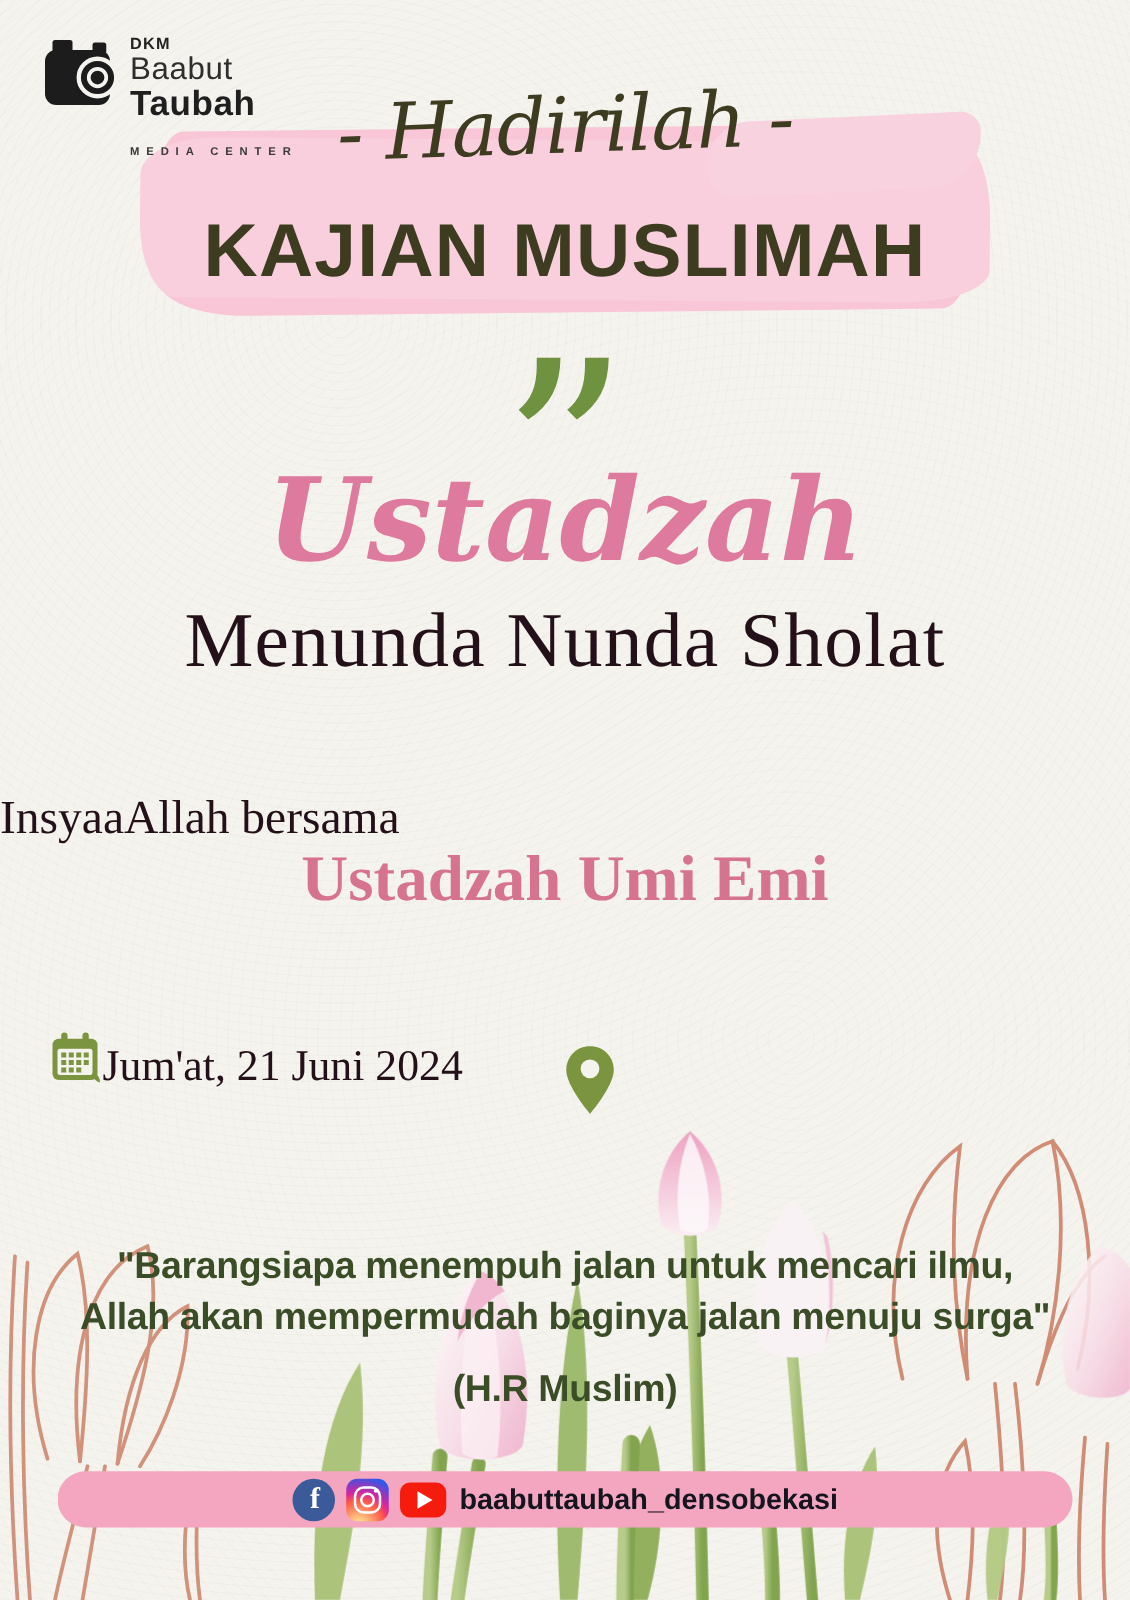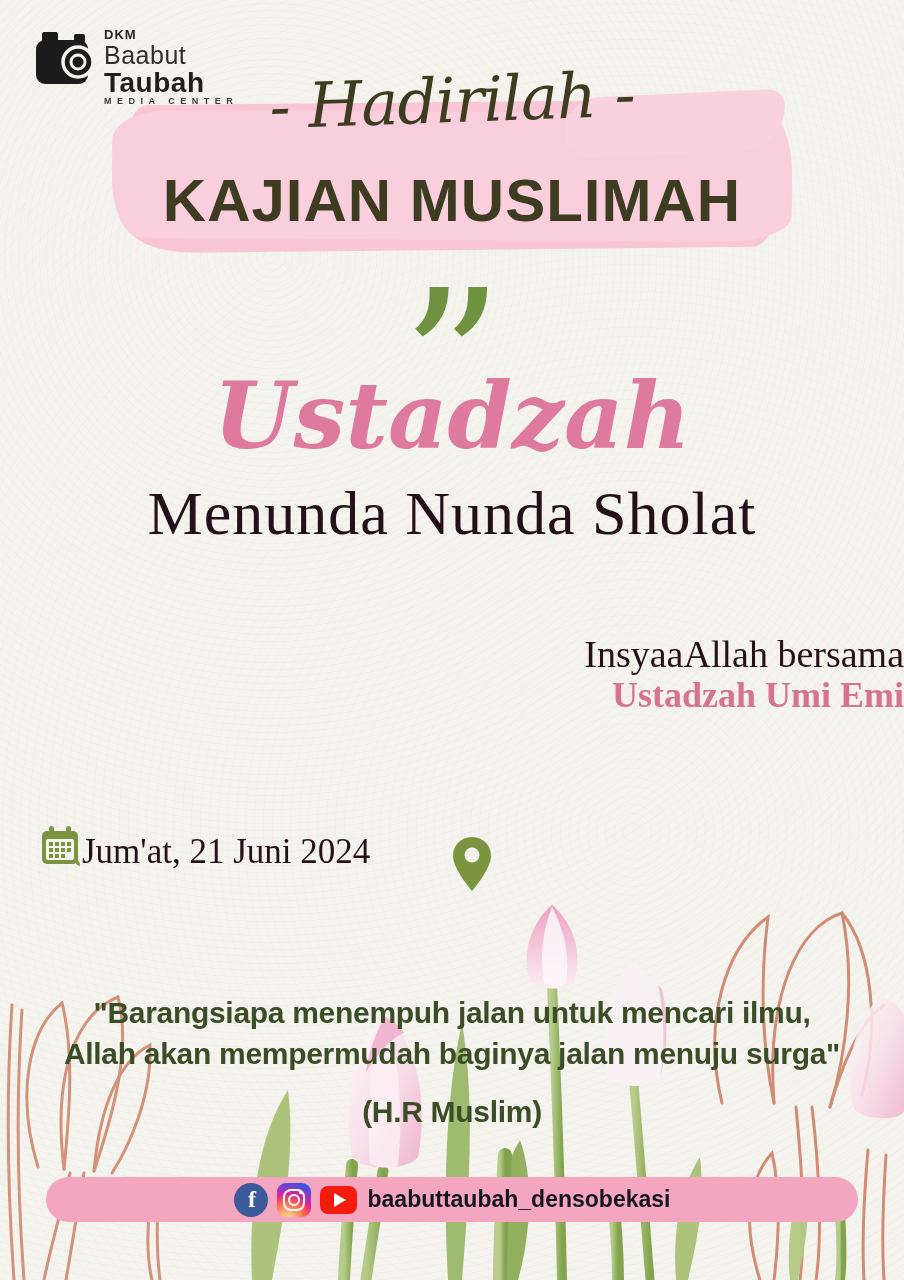--- a/index.html
+++ b/index.html
@@ -10,21 +10,21 @@
     background-image:
       repeating-radial-gradient(circle at 30% 20%, rgba(120,115,100,0.035) 0 1px, transparent 1px 7px),
       repeating-radial-gradient(circle at 70% 65%, rgba(120,115,100,0.028) 0 1px, transparent 1px 9px);
   }
   
   .logo{position:absolute;top:28px;left:34px;display:flex;align-items:flex-start;gap:6px;z-index:5;}
   .logo-text{display:flex;flex-direction:column;line-height:1;}
   .logo-dkm{font-size:13px;font-weight:bold;color:#232323;letter-spacing:1px;margin-bottom:2px;}
   .logo-baabut{font-size:25px;color:#2e2e2e;font-weight:500;letter-spacing:.5px;}
   .logo-taubah{font-size:28px;color:#1f1f1f;font-weight:800;letter-spacing:.5px;margin-top:1px;}
-  .logo-media{font-size:9px;color:#3a3a3a;font-weight:600;letter-spacing:5.5px;margin-top:0;}
+  .logo-media{font-size:9px;color:#3a3a3a;font-weight:600;letter-spacing:5.5px;margin-top:20px;}
   
   .brush{
     position:absolute;top:102px;left:126px;width:652px;height:148px;
     background:#f8c6d6;z-index:1;transform:rotate(-.6deg);
     border-radius:22px 60px 26px 70px / 42px 24px 55px 30px;
   }
   .brush::before{
     content:"";position:absolute;left:-14px;top:10px;width:680px;height:128px;
     background:#f9cfde;border-radius:60px 24px 70px 30px / 30px 60px 26px 60px;
     transform:rotate(1deg);z-index:-1;
@@ -54,26 +54,26 @@
     font-family:"DejaVu Serif",serif;font-style:italic;font-weight:bold;font-size:92px;
     color:#de7a9e;letter-spacing:0px;
   }
   .topic-subtitle{
     position:absolute;top:478px;left:0;width:100%;text-align:center;z-index:2;
     font-family:"Liberation Serif",serif;font-weight:normal;font-size:62px;
     color:#241019;letter-spacing:1px;
   }
   
   .speaker-intro{
-    position:absolute;top:632px;left:0;width:100%;text-align:right;z-index:2;
+    position:absolute;top:632px;left:0;width:100%;text-align:left;z-index:2;
     font-family:"Liberation Serif",serif;font-size:38px;color:#241019;
   }
   .speaker-name{
-    position:absolute;top:674px;left:0;width:100%;text-align:right;z-index:2;
-    font-family:"Liberation Serif",serif;font-weight:bold;font-size:36px;color:#d6738e;
+    position:absolute;top:674px;left:0;width:100%;text-align:center;z-index:2;
+    font-family:"Liberation Serif",serif;font-weight:bold;font-size:52px;color:#d6738e;
   }
   
   .detail-left{position:absolute;top:824px;left:38px;z-index:2;}
   .detail-row{display:flex;align-items:flex-end;margin-bottom:16px;}
   .detail-text{font-family:"Liberation Serif",serif;font-size:35px;color:#241019;}
   .detail-right{position:absolute;top:836px;left:452px;display:flex;align-items:flex-start;gap:14px;z-index:2;}
   .loc-lines{font-family:"Liberation Serif",serif;font-size:35px;color:#241019;line-height:1.22;}
   .oicon{flex:0 0 auto;}
   
   .hadith{

